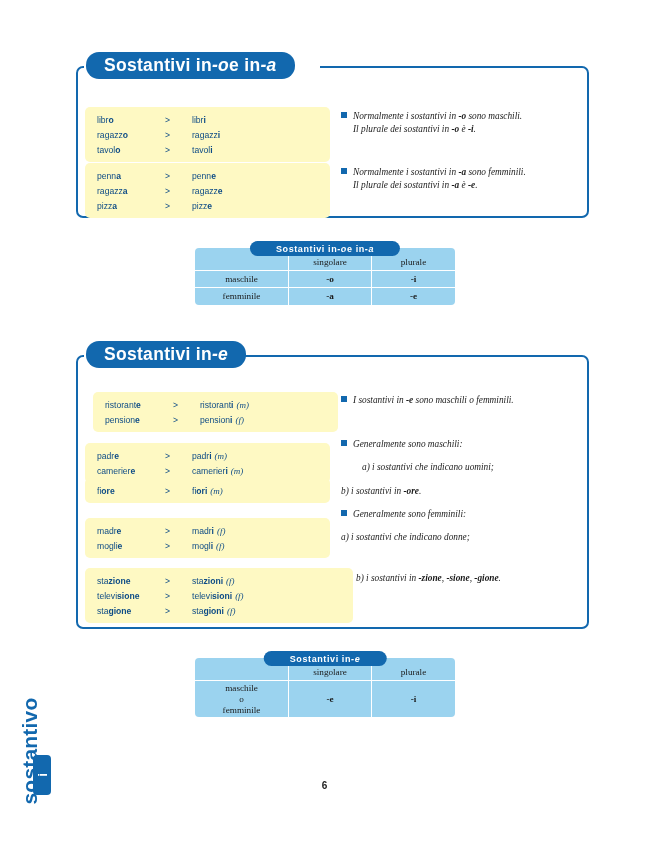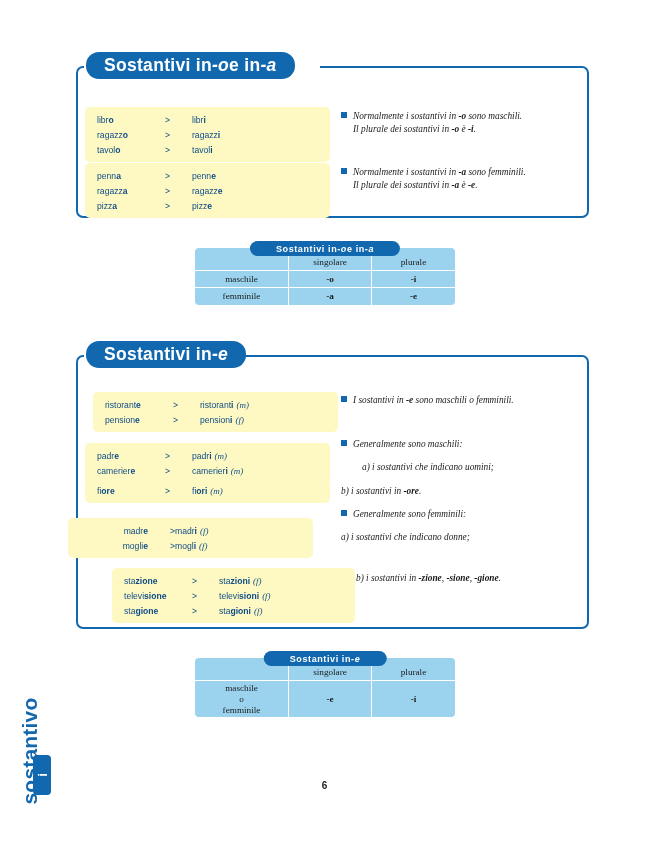--- a/index.html
+++ b/index.html
@@ -251,34 +251,34 @@
   </div>
 
   <div class="wordbox" style="left:85px;top:478px;width:245px;">
     <div class="wrow">
       <span class="sg"><span>fi</span><b>ore</b></span>
       <span class="arrow">&gt;</span>
       <span class="pl"><span>fi</span><b>ori</b><span class="gender">(m)</span></span>
     </div>
   </div>
 
-  <div class="wordbox" style="left:68px;top:518px;width:245px;text-align:right;">
+  <div class="wordbox" style="left:85px;top:518px;width:245px;">
     <div class="wrow">
       <span class="sg"><span>madr</span><b>e</b></span>
       <span class="arrow">&gt;</span>
       <span class="pl"><span>madr</span><b>i</b><span class="gender">(f)</span></span>
     </div>
     <div class="wrow">
       <span class="sg"><span>mogli</span><b>e</b></span>
       <span class="arrow">&gt;</span>
       <span class="pl"><span>mogl</span><b>i</b><span class="gender">(f)</span></span>
     </div>
   </div>
 
-  <div class="wordbox" style="left:85px;top:568px;width:243px;margin-left:27px;">
+  <div class="wordbox" style="left:85px;top:568px;width:268px;">
     <div class="wrow">
       <span class="sg"><span>sta</span><b>zione</b></span>
       <span class="arrow">&gt;</span>
       <span class="pl"><span>sta</span><b>zioni</b><span class="gender">(f)</span></span>
     </div>
     <div class="wrow">
       <span class="sg"><span>televi</span><b>sione</b></span>
       <span class="arrow">&gt;</span>
       <span class="pl"><span>televi</span><b>sioni</b><span class="gender">(f)</span></span>
     </div>

